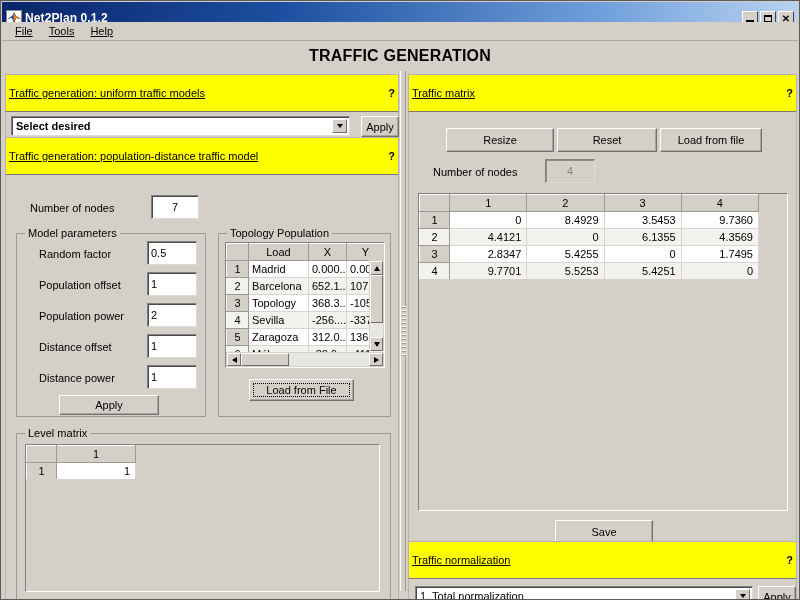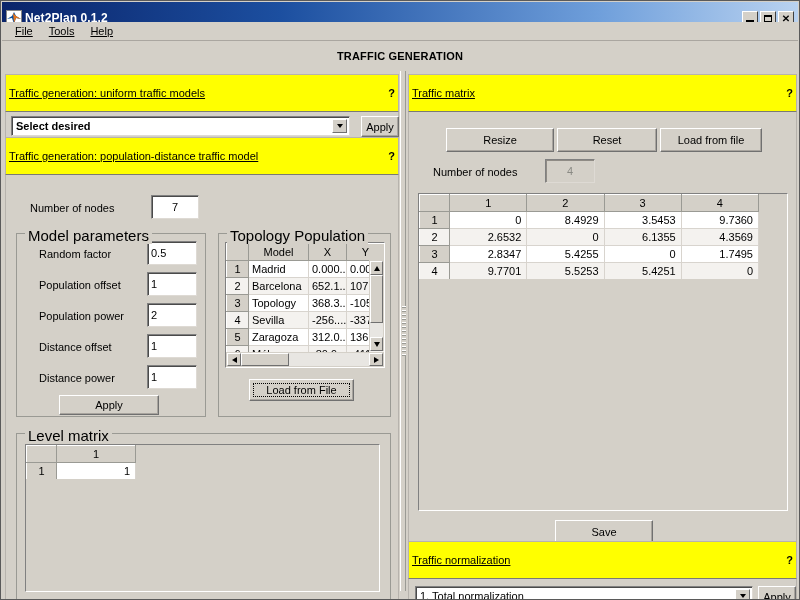--- a/index.html
+++ b/index.html
@@ -81,21 +81,21 @@
   .menu-item {
     padding: 2px 8px; font-size: 11px; color: #000;
   }
   .menu-item u { text-decoration: underline; }
 
   
   .page-title {
     position: absolute; left: 1px; top: 41px;
     width: 796px; height: 27px;
     display: flex; align-items: center; justify-content: center;
-    font-size: 11px; font-weight: bold; letter-spacing: 0.2px;
+    font-size: 16px; font-weight: bold; letter-spacing: 0.2px;
   }
 
   
   .sect-header {
     background: #ffff00;
     height: 14px;
     display: flex; align-items: center;
     padding: 18px 3px;
     font-size: 11px;
     box-sizing: border-box;
@@ -185,21 +185,21 @@
     box-sizing: border-box;
   }
   .group .gframe {
     position: absolute; left: -1px; right: -1px; top: -1px; bottom: -1px;
     border: 1px solid #9a9a94;
     pointer-events: none;
   }
   .group > .gtitle {
     position: absolute; top: -7px; left: 8px;
     background: #d4d0c8; padding: 0 3px;
-    font-size: 15px; z-index: 2; white-space: nowrap;
+    font-size: 11px; z-index: 2; white-space: nowrap;
   }
 
   
   .tblwrap {
     position: absolute;
     background: #ffffff;
     border-top: 1px solid #808080; border-left: 1px solid #808080;
     border-right: 1px solid #ffffff; border-bottom: 1px solid #ffffff;
     box-sizing: border-box;
     overflow: hidden;
@@ -386,21 +386,21 @@
 
       <div class="group" style="left:212px; top:58px; width:173px; height:184px;">
         <span class="gframe"></span>
         <span class="gtitle">Topology Population</span>
 
         <div class="tblwrap" style="left:6px; top:8px; width:160px; height:126px;">
           <table class="grid" style="width:158px;">
             <thead>
               <tr>
                 <th style="width:22px"></th>
-                <th style="width:60px">Model</th>
+                <th style="width:60px">Load</th>
                 <th style="width:38px">X</th>
                 <th style="width:38px">Y</th>
               </tr>
             </thead>
             <tbody>
               <tr>
                 <td class="rowhdr">1</td>
                 <td class="txt">Madrid</td>
                 <td class="txt">0.000...</td>
                 <td class="txt">0.000</td>
@@ -533,21 +533,21 @@
           <tbody>
             <tr>
               <td class="rowhdr">1</td>
               <td class="num">0</td>
               <td class="num">8.4929</td>
               <td class="num">3.5453</td>
               <td class="num">9.7360</td>
             </tr>
             <tr class="alt">
               <td class="rowhdr">2</td>
-              <td class="num">2.6532</td>
+              <td class="num">4.4121</td>
               <td class="num">0</td>
               <td class="num">6.1355</td>
               <td class="num">4.3569</td>
             </tr>
             <tr>
               <td class="rowhdr">3</td>
               <td class="num">2.8347</td>
               <td class="num">5.4255</td>
               <td class="num">0</td>
               <td class="num">1.7495</td>

